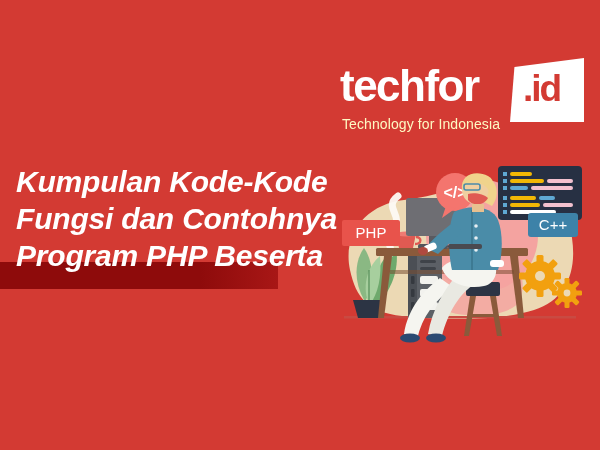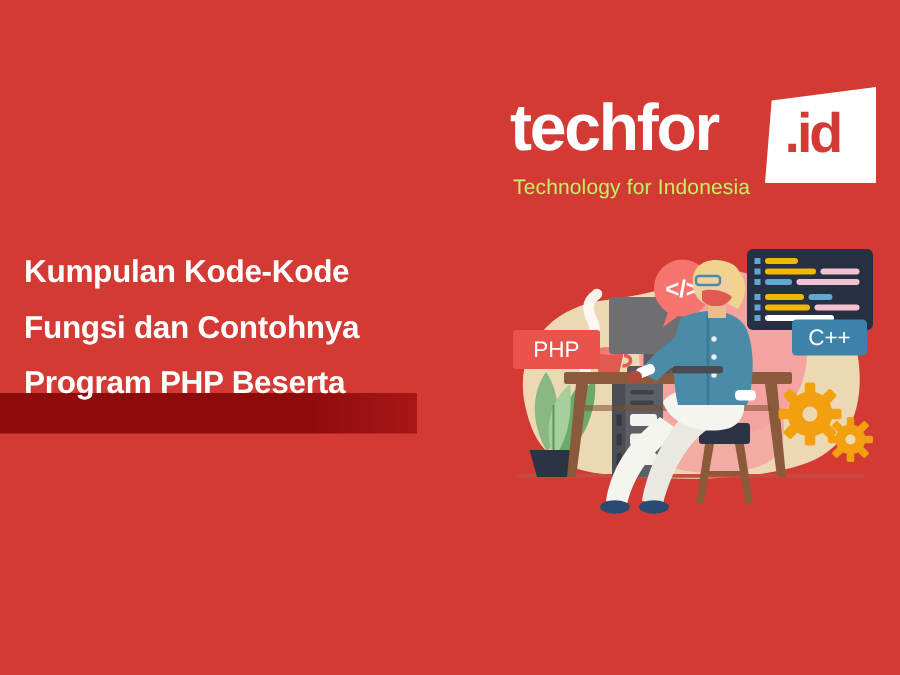--- a/index.html
+++ b/index.html
@@ -27,32 +27,32 @@
     font-size:44px;font-weight:bold;letter-spacing:-1.5px;
     color:#ffffff;line-height:1;white-space:nowrap;
   }
   #logo-id{
     position:absolute;left:183px;top:10px;
     font-size:37px;font-weight:bold;letter-spacing:-2px;
     color:#d33a33;line-height:1;white-space:nowrap;
   }
   #logo-tagline{
     position:absolute;left:2px;top:56px;
-    font-size:14px;color:#bef264;letter-spacing:.1px;white-space:nowrap;
+    font-size:14px;color:#fef9c3;letter-spacing:.1px;white-space:nowrap;
   }
 
   
   #title-band{
     position:absolute;left:0;top:262px;width:278px;height:27px;
     background:linear-gradient(90deg,#8e0b0b 0%,#8e0b0b 72%,#a81716 100%);
   }
   #title{
     position:absolute;left:16px;top:163px;width:350px;
-    font-size:21px;font-weight:bold;color:#ffffff;
-    line-height:37px;letter-spacing:-.2px;
+    font-size:30px;font-weight:bold;color:#ffffff;
+    line-height:37px;letter-spacing:-.2px;font-style:italic;
   }
   #title .tl{display:block;white-space:nowrap;}
 
   
   #illus{position:absolute;left:320px;top:150px;width:280px;height:200px;}
   #illus svg{display:block;}
 </style>
 </head>
 <body>
 

